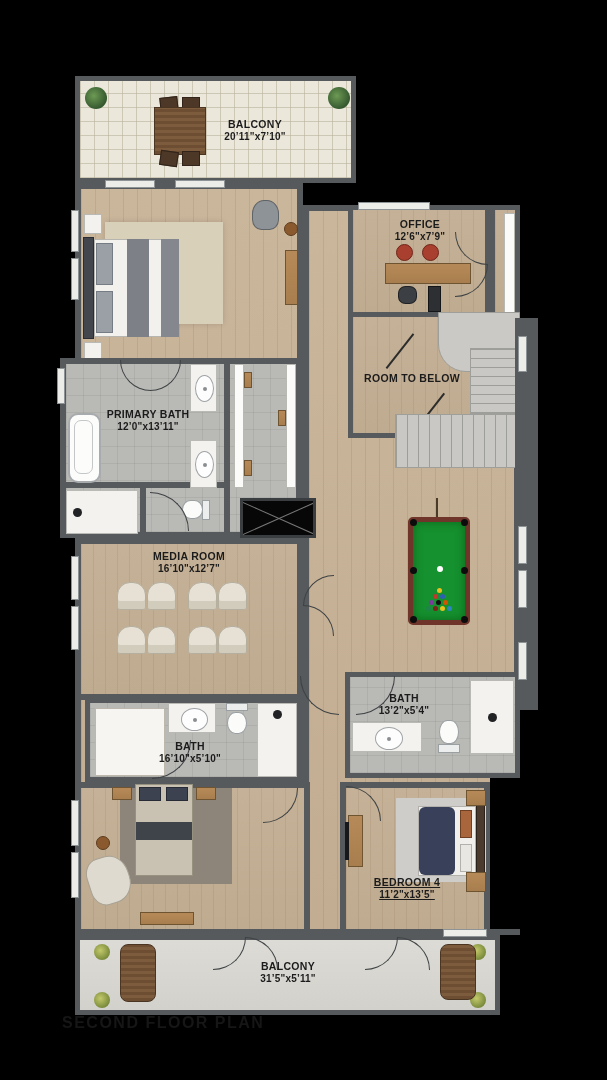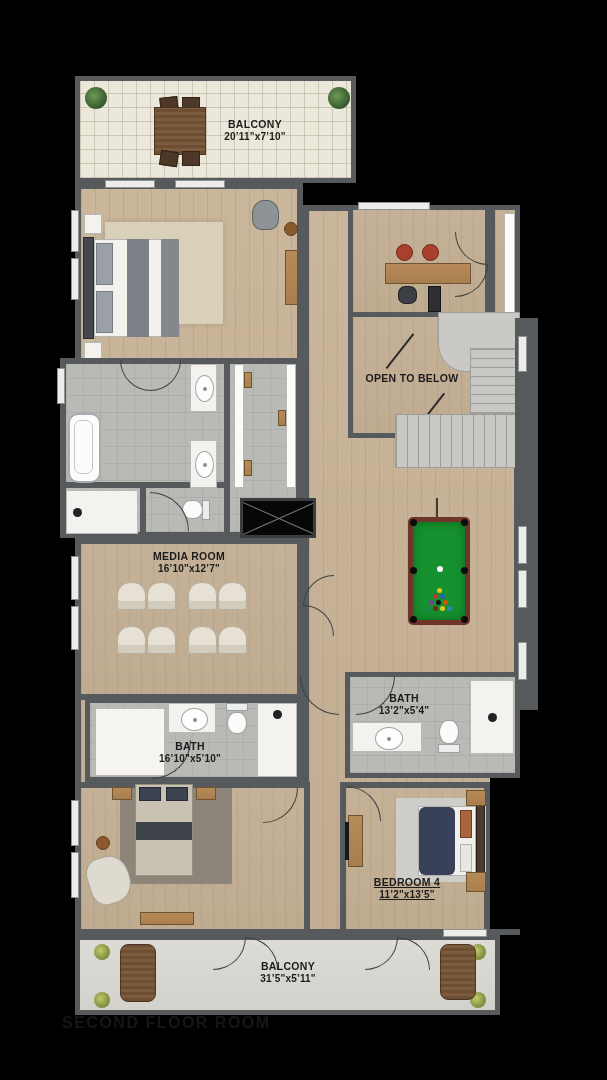--- a/index.html
+++ b/index.html
@@ -114,30 +114,34 @@
   <div class="abs wood2 thinwall" style="left:490px;top:205px;width:30px;height:113px;">
     <div class="abs" style="left:9px;top:3px;width:11px;height:101px;background:#fbfbf9;border:1px solid #b9b9b4;"></div>
   </div>
   <div class="arc" style="left:455px;top:232px;width:32px;height:32px;transform:rotate(180deg);"></div>
   <div class="arc" style="left:455px;top:264px;width:32px;height:32px;transform:rotate(90deg);"></div>
   <div class="abs" style="left:396px;top:244px;width:17px;height:17px;border-radius:50%;background:#a93f2e;border:1px solid #6f2518;"></div>
   <div class="abs" style="left:422px;top:244px;width:17px;height:17px;border-radius:50%;background:#a93f2e;border:1px solid #6f2518;"></div>
   <div class="abs wooditem" style="left:385px;top:263px;width:86px;height:21px;"></div>
   <div class="abs" style="left:398px;top:286px;width:19px;height:18px;border-radius:40%;background:#3c3f44;border:1px solid #1f2124;"></div>
   <div class="abs darkitem" style="left:428px;top:286px;width:13px;height:26px;"></div>
+  <div class="rlabel" style="left:360px;top:218px;width:120px;">
+    <div class="rname">OFFICE</div>
+    <div class="rdims">12’6"x7’9"</div>
+  </div>
 
   <div class="abs wood2 thinwall" style="left:348px;top:312px;width:132px;height:126px;">
     <div class="arrowline" style="left:46px;top:12px;height:44px;transform:rotate(38deg);"></div>
     <div class="arrowline" style="left:78px;top:72px;height:40px;transform:rotate(38deg);"></div>
   </div>
   <div class="abs" style="left:438px;top:312px;width:82px;height:60px;background:#cac9c5;border:1px solid #9e9e9a;border-radius:0 0 0 28px;"></div>
   <div class="abs stairs-h" style="left:470px;top:348px;width:50px;height:66px;border:1px solid #9e9e9a;"></div>
   <div class="abs stairs-v" style="left:395px;top:414px;width:125px;height:54px;border:1px solid #9e9e9a;"></div>
   <div class="rlabel" style="left:352px;top:372px;width:120px;">
-    <div class="rname">OPEN TO BELOW</div>
+    <div class="rname">ROOM TO BELOW</div>
   </div>
 
   <div class="abs tile roomwall" style="left:60px;top:358px;width:242px;height:180px;"></div>
   <div class="abs tile" style="left:224px;top:364px;width:6px;height:168px;background:#565a5d;"></div>
   <div class="abs wall" style="left:66px;top:482px;width:162px;height:6px;"></div>
   <div class="abs wall" style="left:140px;top:482px;width:6px;height:50px;"></div>
   <div class="abs" style="left:68px;top:413px;width:33px;height:70px;background:#fcfcfb;border:2px solid #a7abad;border-radius:10px;">
     <div class="abs" style="left:4px;top:5px;width:19px;height:54px;border:1px solid #c4c7c8;border-radius:7px;"></div>
   </div>
   <div class="abs white-f" style="left:190px;top:364px;width:27px;height:48px;">
@@ -149,20 +153,24 @@
   <div class="abs white-f" style="left:66px;top:490px;width:72px;height:44px;">
     <div class="abs" style="left:6px;top:17px;width:9px;height:9px;border-radius:50%;background:#202224;"></div>
   </div>
   <div class="abs" style="left:182px;top:498px;width:30px;height:24px;">
     <div class="toilet-tank abs" style="left:20px;top:2px;width:8px;height:20px;"></div>
     <div class="toilet-bowl abs" style="left:0;top:2px;width:21px;height:19px;"></div>
   </div>
   <div class="arc" style="left:120px;top:360px;width:30px;height:30px;transform:rotate(180deg);"></div>
   <div class="arc" style="left:150px;top:360px;width:30px;height:30px;transform:rotate(90deg);"></div>
   <div class="arc" style="left:150px;top:492px;width:38px;height:38px;"></div>
+  <div class="rlabel" style="left:88px;top:408px;width:120px;">
+    <div class="rname">PRIMARY BATH</div>
+    <div class="rdims">12’0"x13’11"</div>
+  </div>
 
   <div class="abs" style="left:234px;top:364px;width:10px;height:124px;background:#fbfbf9;border:1px solid #b9b9b4;"></div>
   <div class="abs" style="left:286px;top:364px;width:10px;height:124px;background:#fbfbf9;border:1px solid #b9b9b4;"></div>
   <div class="abs wooditem" style="left:244px;top:372px;width:8px;height:16px;"></div>
   <div class="abs wooditem" style="left:278px;top:410px;width:8px;height:16px;"></div>
   <div class="abs wooditem" style="left:244px;top:460px;width:8px;height:16px;"></div>
 
   <div class="abs" style="left:240px;top:498px;width:76px;height:40px;background:#070707;border:3px solid #3a3e40;overflow:hidden;">
     <div class="xline" style="left:-5px;top:17px;width:82px;transform:rotate(24deg);"></div>
     <div class="xline" style="left:-5px;top:17px;width:82px;transform:rotate(-24deg);"></div>
@@ -303,15 +311,15 @@
   <div class="abs win" style="left:105px;top:180px;width:50px;height:8px;"></div>
   <div class="abs win" style="left:175px;top:180px;width:50px;height:8px;"></div>
   <div class="abs win" style="left:358px;top:202px;width:72px;height:8px;"></div>
   <div class="abs wall" style="left:515px;top:318px;width:23px;height:392px;"></div>
   <div class="abs win" style="left:518px;top:336px;width:9px;height:36px;"></div>
   <div class="abs win" style="left:518px;top:526px;width:9px;height:38px;"></div>
   <div class="abs win" style="left:518px;top:570px;width:9px;height:38px;"></div>
   <div class="abs win" style="left:518px;top:642px;width:9px;height:38px;"></div>
   <div class="abs win" style="left:443px;top:929px;width:44px;height:8px;"></div>
 
-  <div class="plan-title">SECOND FLOOR ROOM</div>
+  <div class="plan-title">SECOND FLOOR PLAN</div>
 
 </div>
 
 </body></html>

